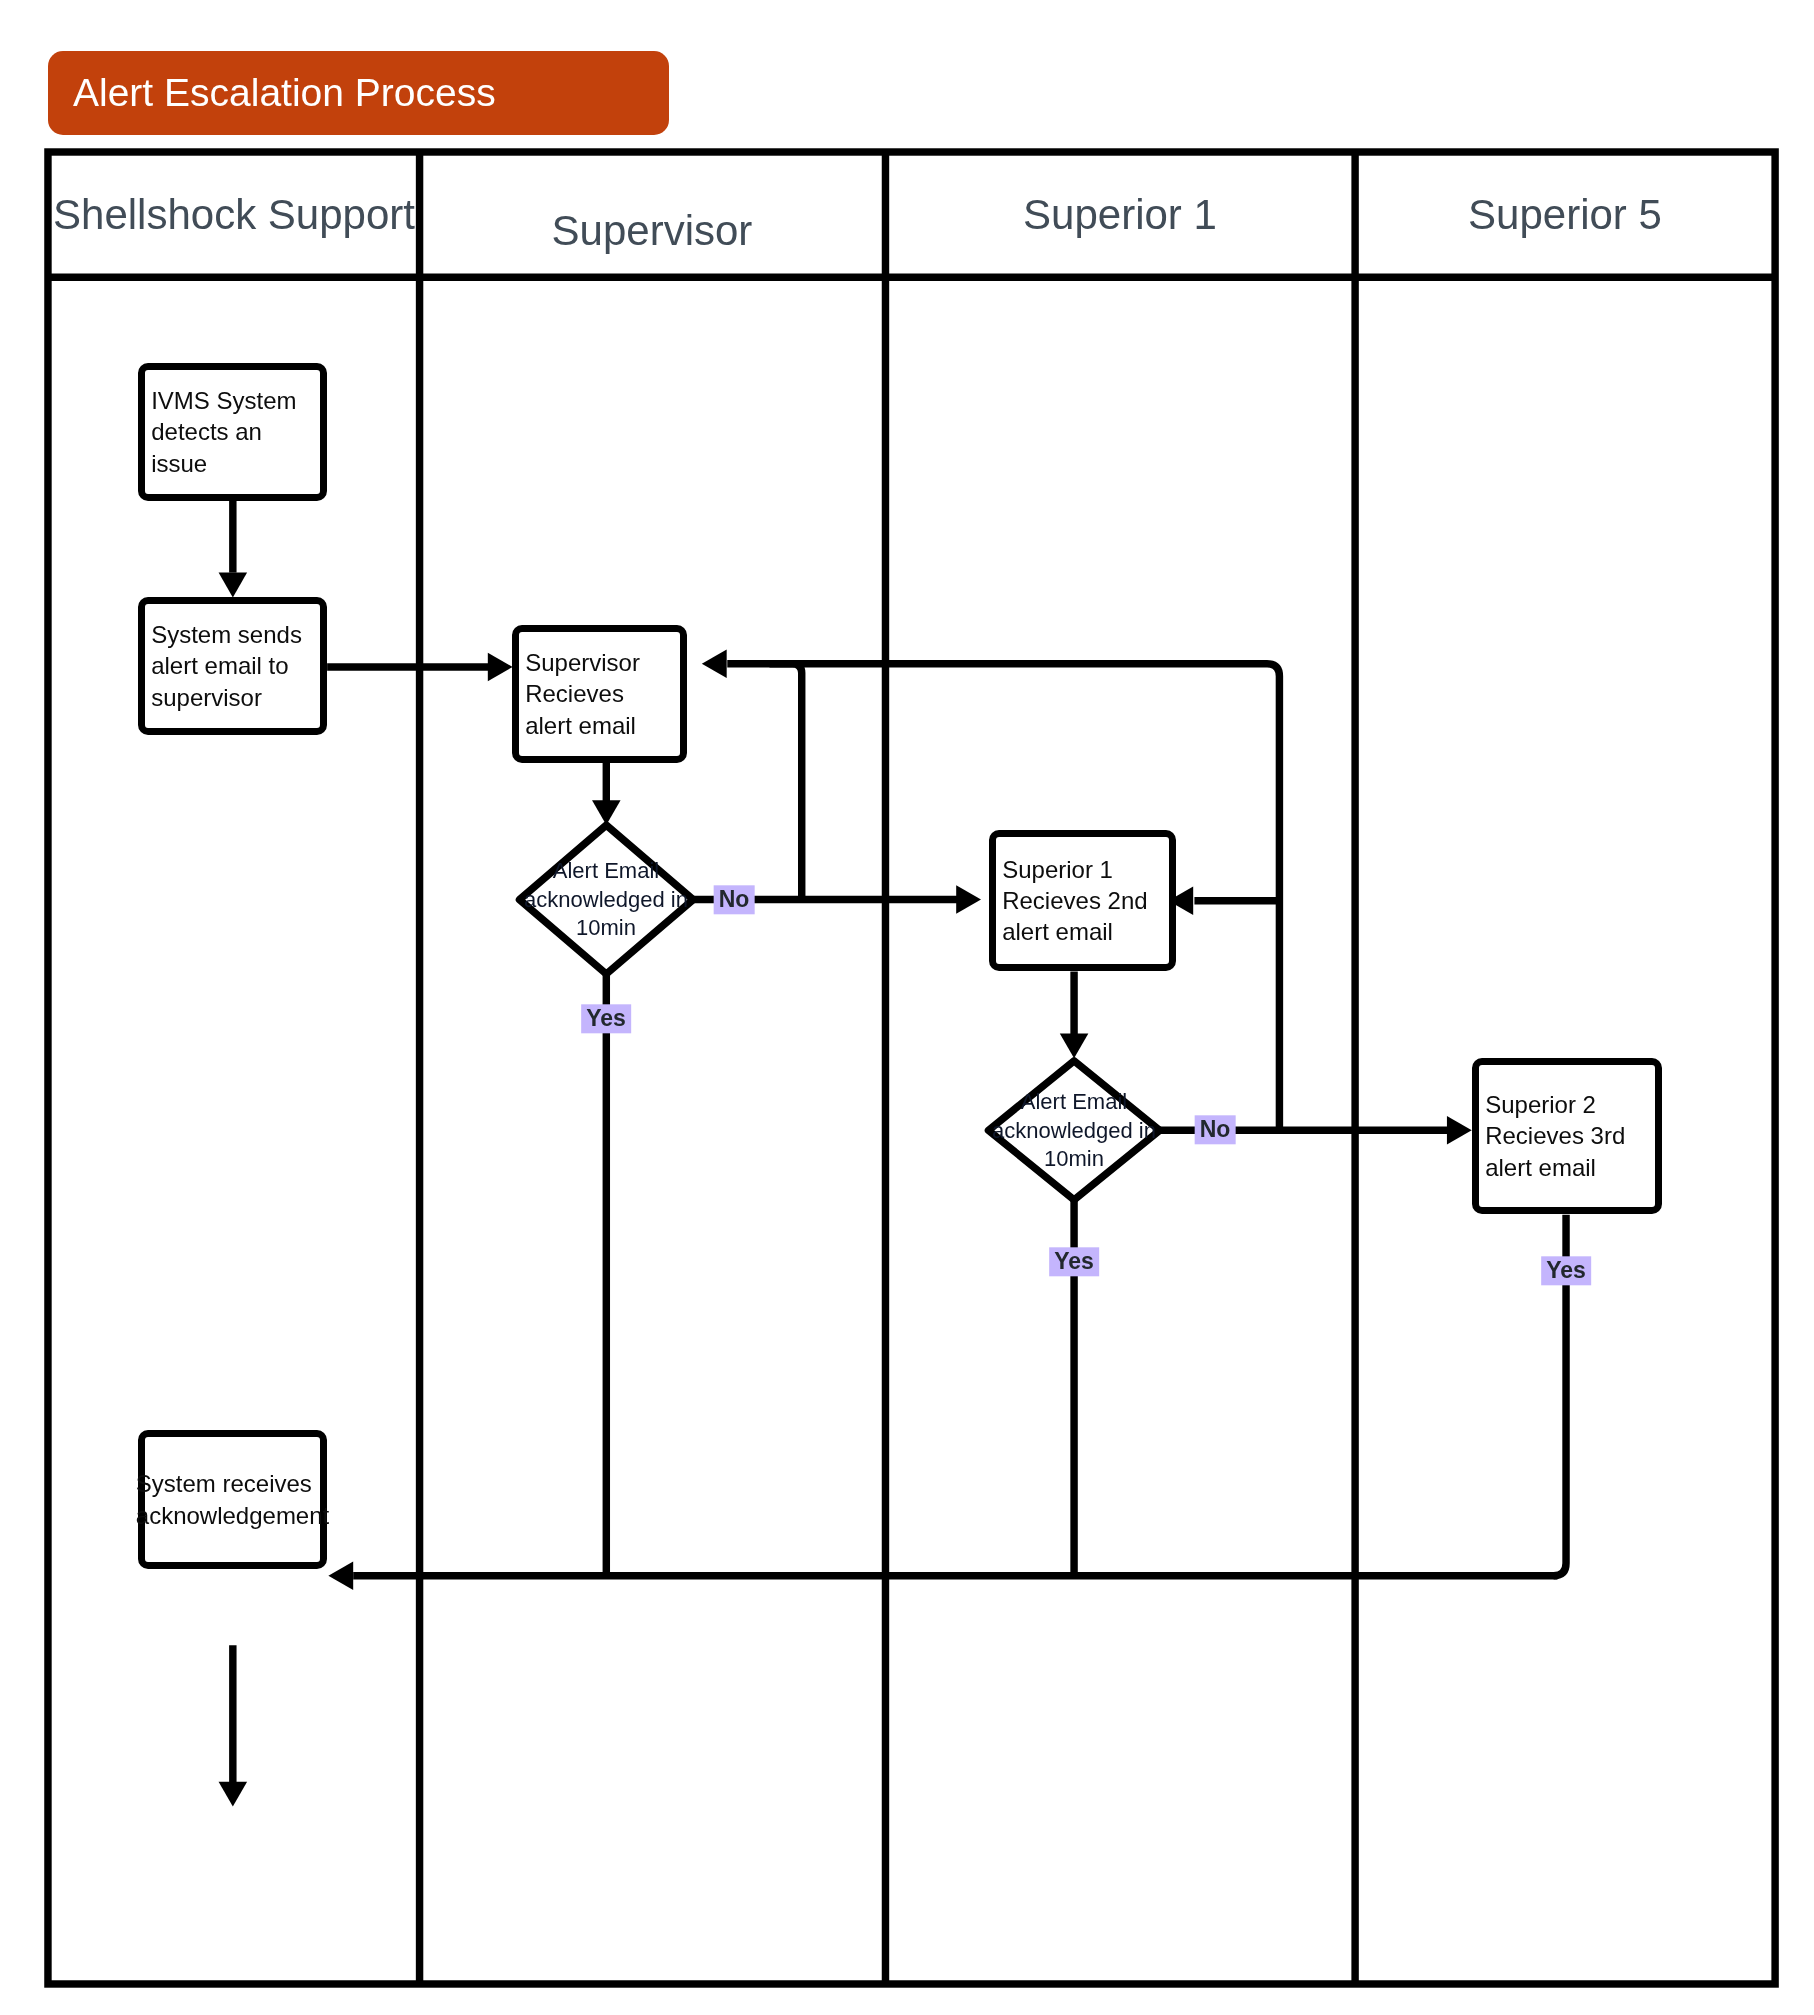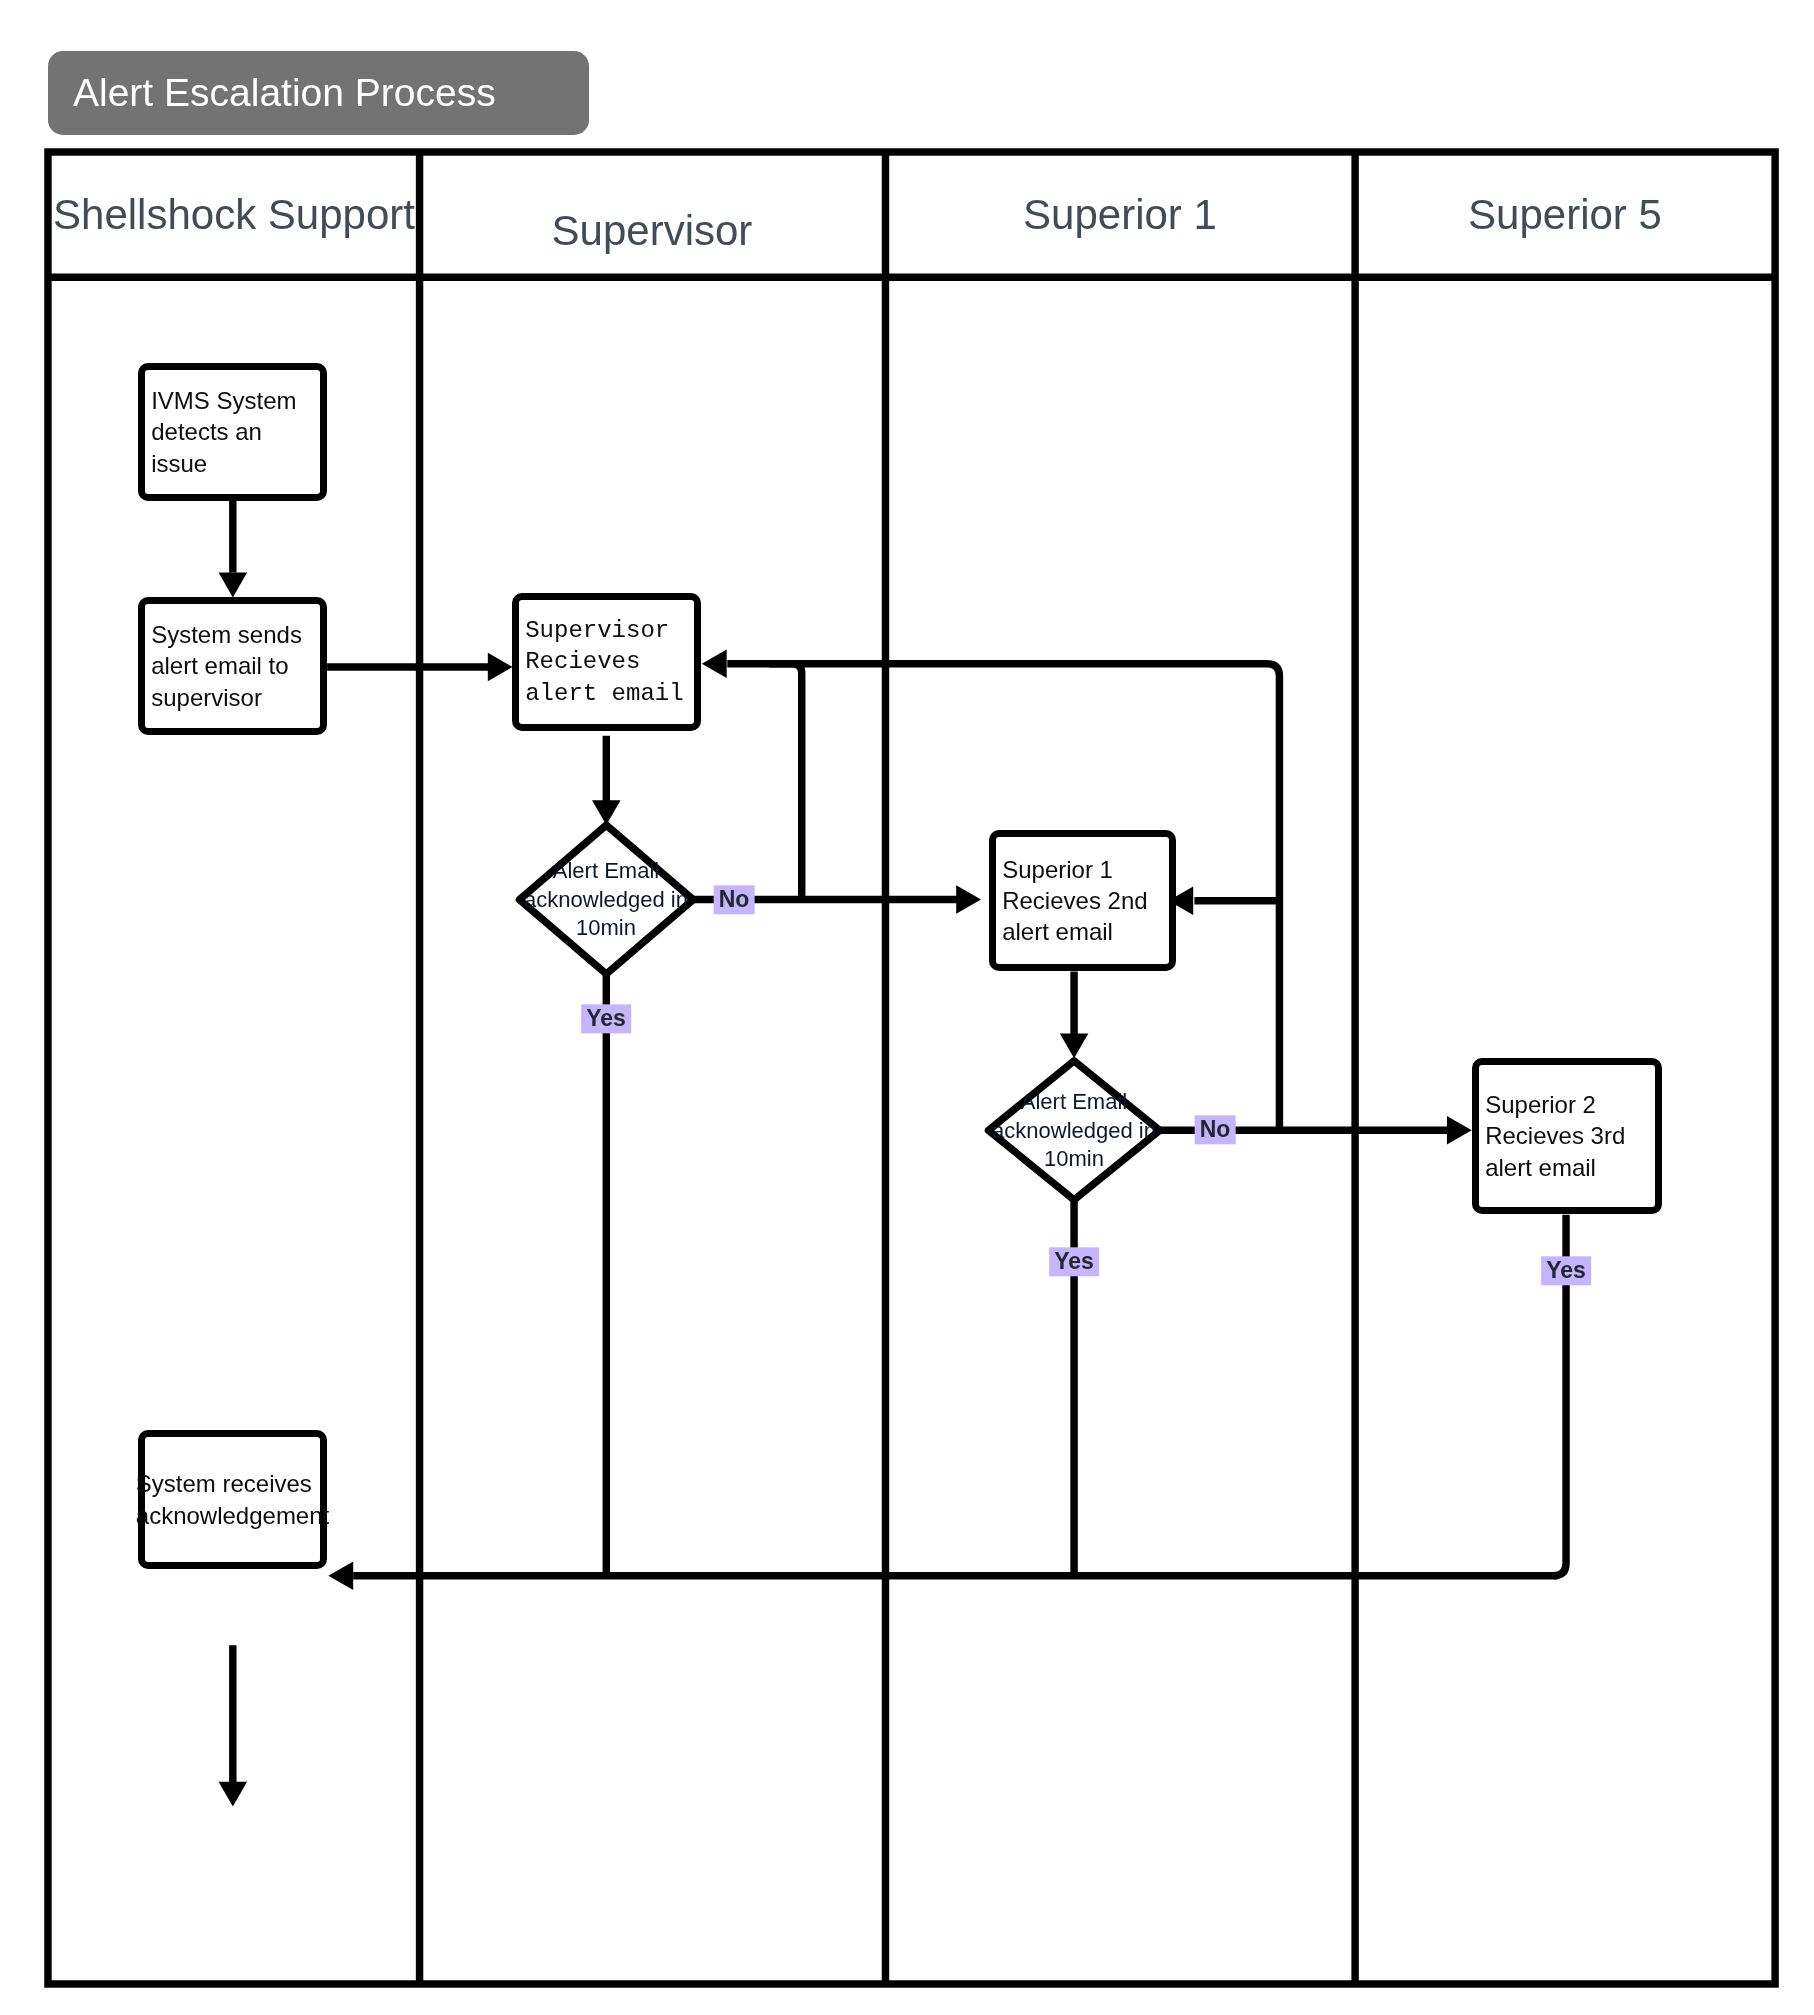--- a/index.html
+++ b/index.html
@@ -13,22 +13,22 @@
   }
   #edge-layer {
     position: absolute;
     left: 0; top: 0;
     width: 1815px;
     height: 2015px;
   }
   .title-badge {
     position: absolute;
     left: 48px; top: 51px;
-    width: 541px; height: 84px;
-    background: #737373;
+    width: 621px; height: 84px;
+    background: #c2410c;
     border-radius: 15px;
     display: flex;
     align-items: center;
     padding-left: 25px;
     box-sizing: border-box;
     color: #ffffff;
     font-size: 39px;
   }
   .lane-label {
     position: absolute;
@@ -131,21 +131,21 @@
     <span>Alert Escalation Process</span>
   </div>
 
   <div class="lane-label" style="left:48px; top:156px; width:372px; height:118px;">Shellshock Support</div>
   <div class="lane-label" style="left:419px; top:206px; width:466px; height:50px;">Supervisor</div>
   <div class="lane-label" style="left:885px; top:190px; width:470px; height:50px;">Superior 1</div>
   <div class="lane-label" style="left:1355px; top:190px; width:420px; height:50px;">Superior 5</div>
 
   <div class="node" style="left:138px; top:363px; width:189px; height:138px;">IVMS System detects an issue</div>
   <div class="node" style="left:138px; top:597px; width:189px; height:138px;">System sends alert email to supervisor</div>
-  <div class="node" style="left:512px; top:593px; width:189px; height:138px;font-family:Liberation Mono, monospace;">Supervisor Recieves alert email</div>
+  <div class="node" style="left:512px; top:625px; width:175px; height:138px;">Supervisor Recieves alert email</div>
   <div class="node" style="left:981px; top:830px; width:187px; height:141px;margin-left:8px;">Superior 1 Recieves 2nd alert email</div>
   <div class="node" style="left:1472px; top:1058px; width:190px; height:156px;">Superior 2 Recieves 3rd alert email</div>
   <div class="node" style="left:138px; top:1430px; width:189px; height:139px; padding:0 1.2px;">System receives acknowledgement</div>
 
   <div class="diamond-text" style="left:519px; top:844px; width:174px; height:112px;">Alert Email acknowledged in 10min</div>
   <div class="diamond-text" style="left:987px; top:1075px; width:174px; height:112px;">Alert Email acknowledged in 10min</div>
 
   <div class="edge-label" style="left:734px; top:900px;">No</div>
   <div class="edge-label" style="left:606px; top:1019px;">Yes</div>
   <div class="edge-label" style="left:1215px; top:1130px;">No</div>

